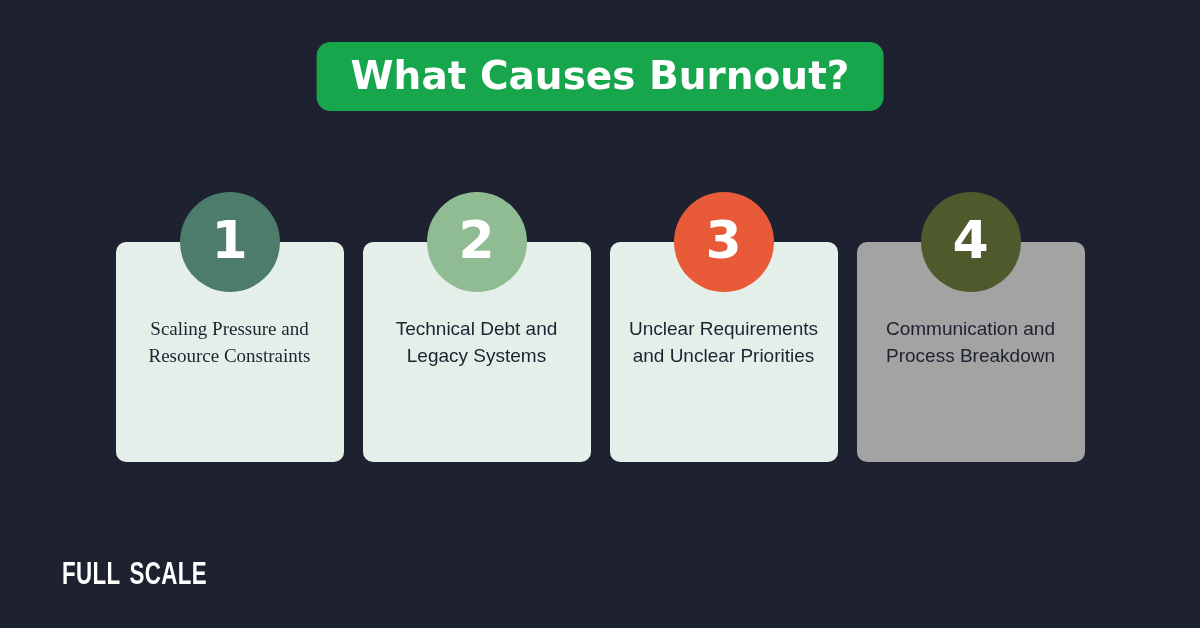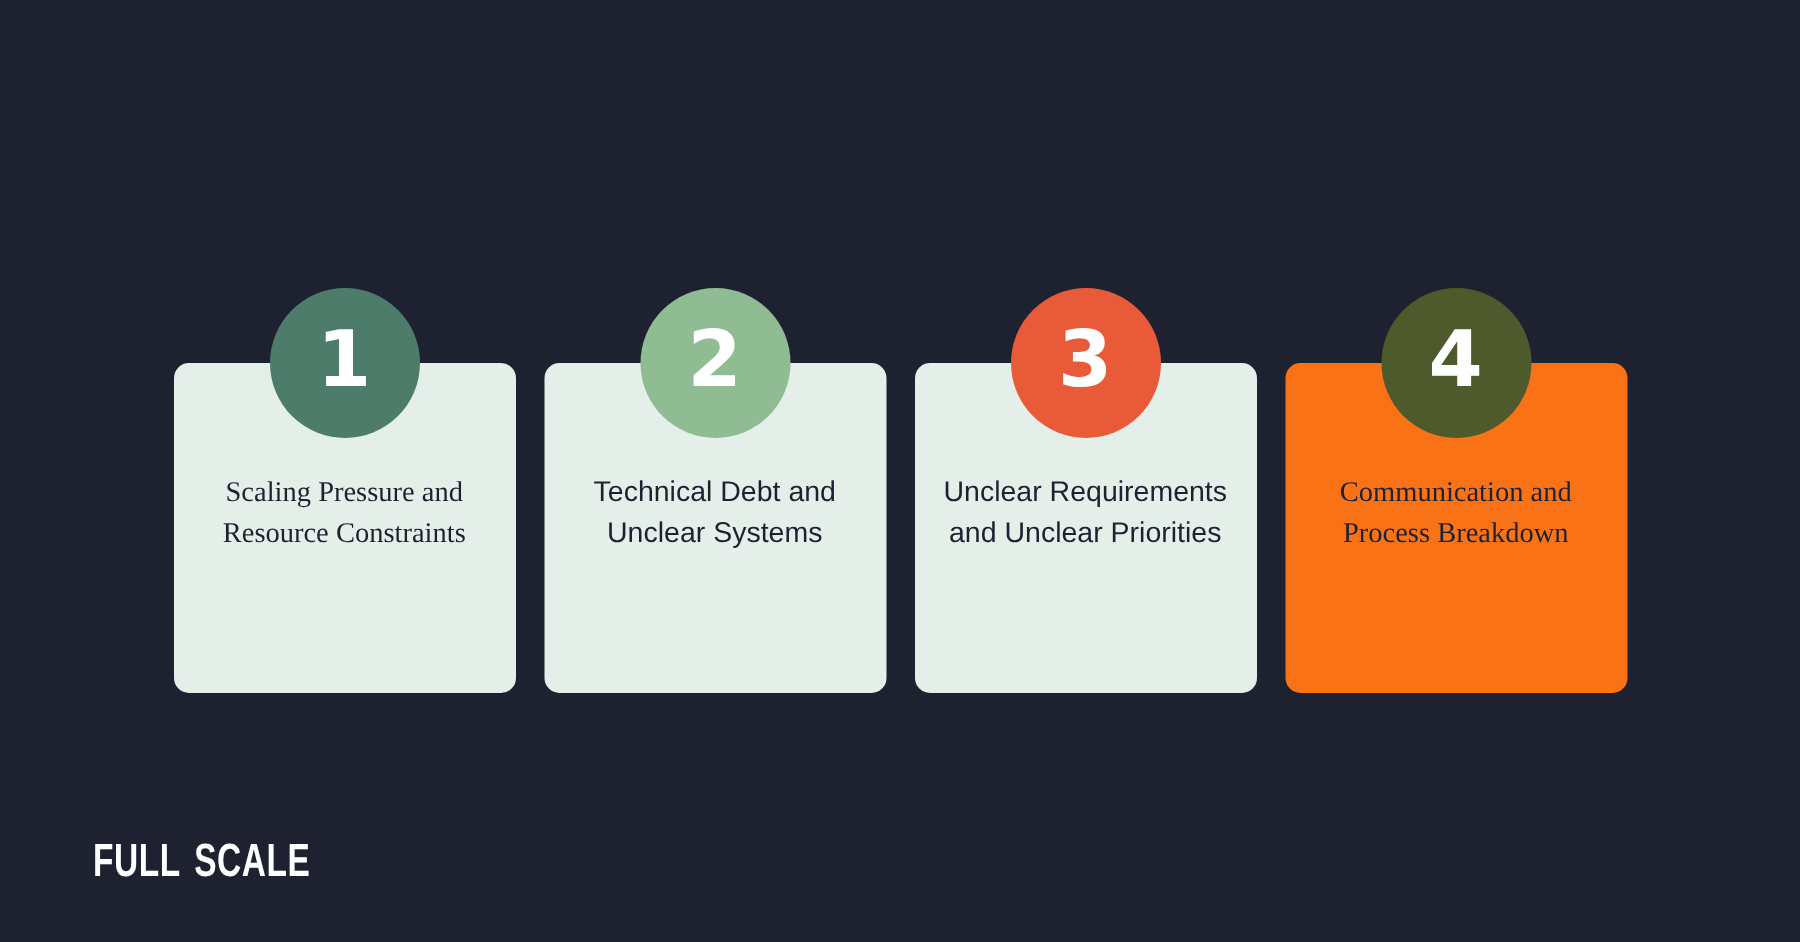--- a/index.html
+++ b/index.html
@@ -101,52 +101,53 @@
     transform: scaleX(0.72);
     transform-origin: left center;
     white-space: nowrap;
   }
 </style>
 </head>
 <body>
 
 <div class="page" data-bind-bg="colors.background" style="background-color: rgb(30, 34, 48);">
 
+  <div class="title-banner" data-bind="title.text" data-bind-bg="title.bg_color" style="background-color: rgb(24, 166, 77);">What Causes Burnout?</div>
 
   <div class="cards-row">
 
     <div class="card">
       <div class="card-box" data-bind-bg="colors.card_bg" style="background-color: rgb(229, 239, 233); font-family: Liberation Serif, serif;">
         <p class="card-text" data-bind="cards.0.label">Scaling Pressure and Resource Constraints</p>
       </div>
       <div class="circle" data-bind-bg="cards.0.circle_color" style="background-color: rgb(77, 124, 106);">
         <span data-bind="cards.0.number">1</span>
       </div>
     </div>
 
     <div class="card">
       <div class="card-box" data-bind-bg="colors.card_bg" style="background-color: rgb(229, 239, 233);">
-        <p class="card-text" data-bind="cards.1.label">Technical Debt and Unclear Systems</p>
+        <p class="card-text" data-bind="cards.1.label">Technical Debt and Legacy Systems</p>
       </div>
       <div class="circle" data-bind-bg="cards.1.circle_color" style="background-color: rgb(143, 188, 146);">
         <span data-bind="cards.1.number">2</span>
       </div>
     </div>
 
     <div class="card">
       <div class="card-box" data-bind-bg="colors.card_bg" style="background-color: rgb(229, 239, 233);">
         <p class="card-text" data-bind="cards.2.label">Unclear Requirements and Unclear Priorities</p>
       </div>
       <div class="circle" data-bind-bg="cards.2.circle_color" style="background-color: rgb(233, 91, 56);">
         <span data-bind="cards.2.number">3</span>
       </div>
     </div>
 
     <div class="card">
-      <div class="card-box" data-bind-bg="colors.card_bg" style="background-color: #f97316; font-family: Liberation Serif, serif;">
+      <div class="card-box" data-bind-bg="colors.card_bg" style="background-color: #a3a3a3;">
         <p class="card-text" data-bind="cards.3.label">Communication and Process Breakdown</p>
       </div>
       <div class="circle" data-bind-bg="cards.3.circle_color" style="background-color: rgb(78, 90, 43);">
         <span data-bind="cards.3.number">4</span>
       </div>
     </div>
 
   </div>
 
   <div class="logo" data-bind="logo.text">FULL SCALE</div>

